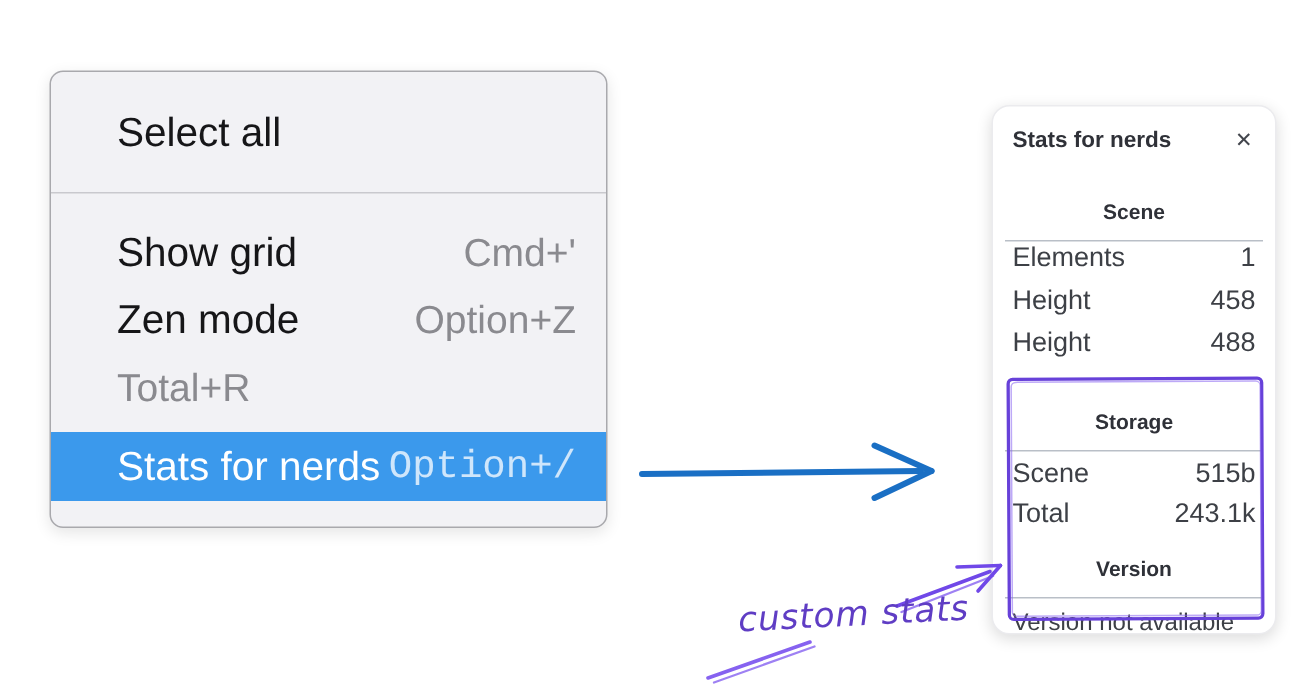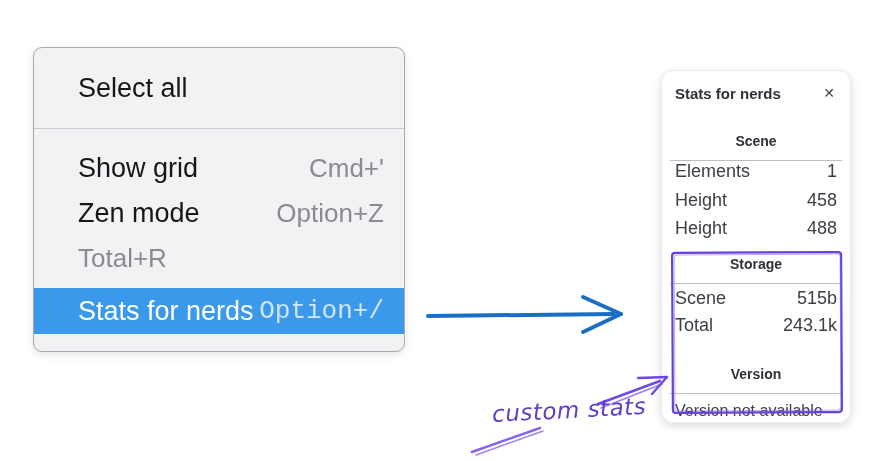--- a/index.html
+++ b/index.html
@@ -85,22 +85,22 @@
     padding: 2px;
   }
   .section-header {
     margin-top: 30px;
     height: 18px;
     text-align: center;
     font-size: 14px;
     font-weight: bold;
     color: #2f3138;
   }
-  .section-header.tight { margin-top: 9px; }
-  .section-header.version-h { margin-top: 24px; }
+  .section-header.tight { margin-top: 26px; }
+  .section-header.version-h { margin-top: 12px; }
   .stats-hr {
     border: none;
     border-top: 1px solid #b9bfc7;
     margin: 9px -5px 0;
   }
   .stat-row {
     display: flex;
     align-items: flex-start;
     justify-content: space-between;
     height: 28.5px;

